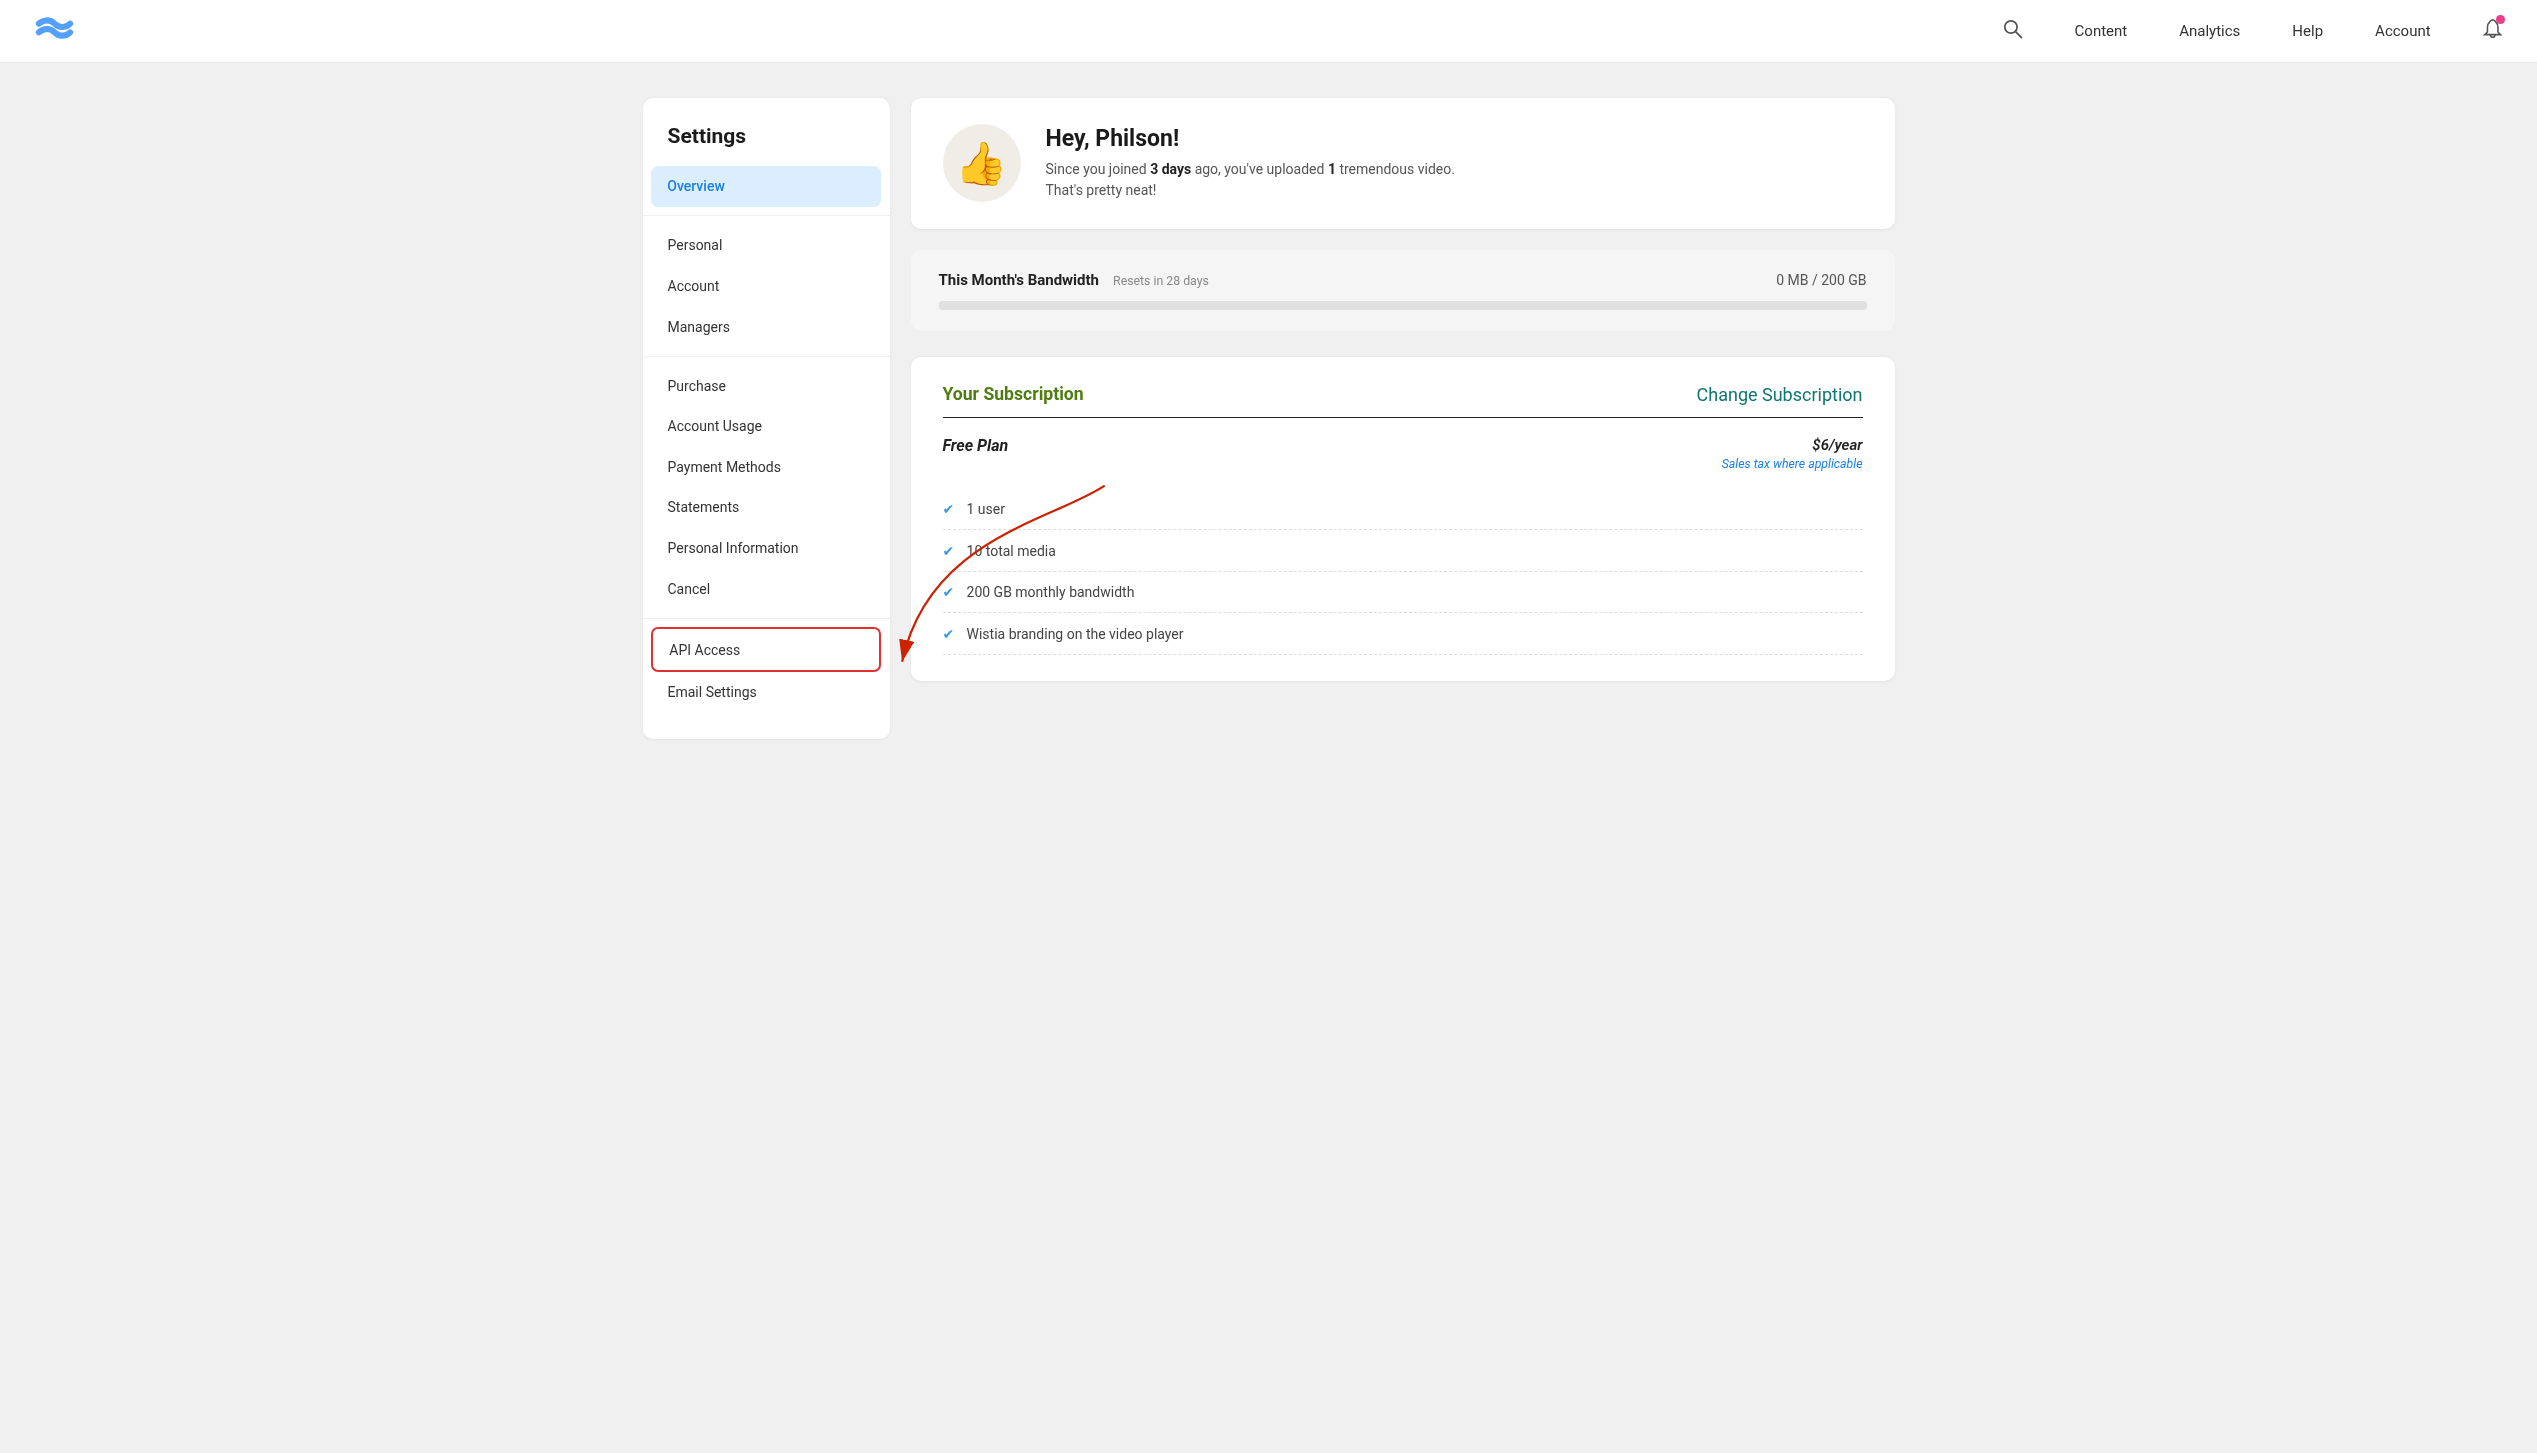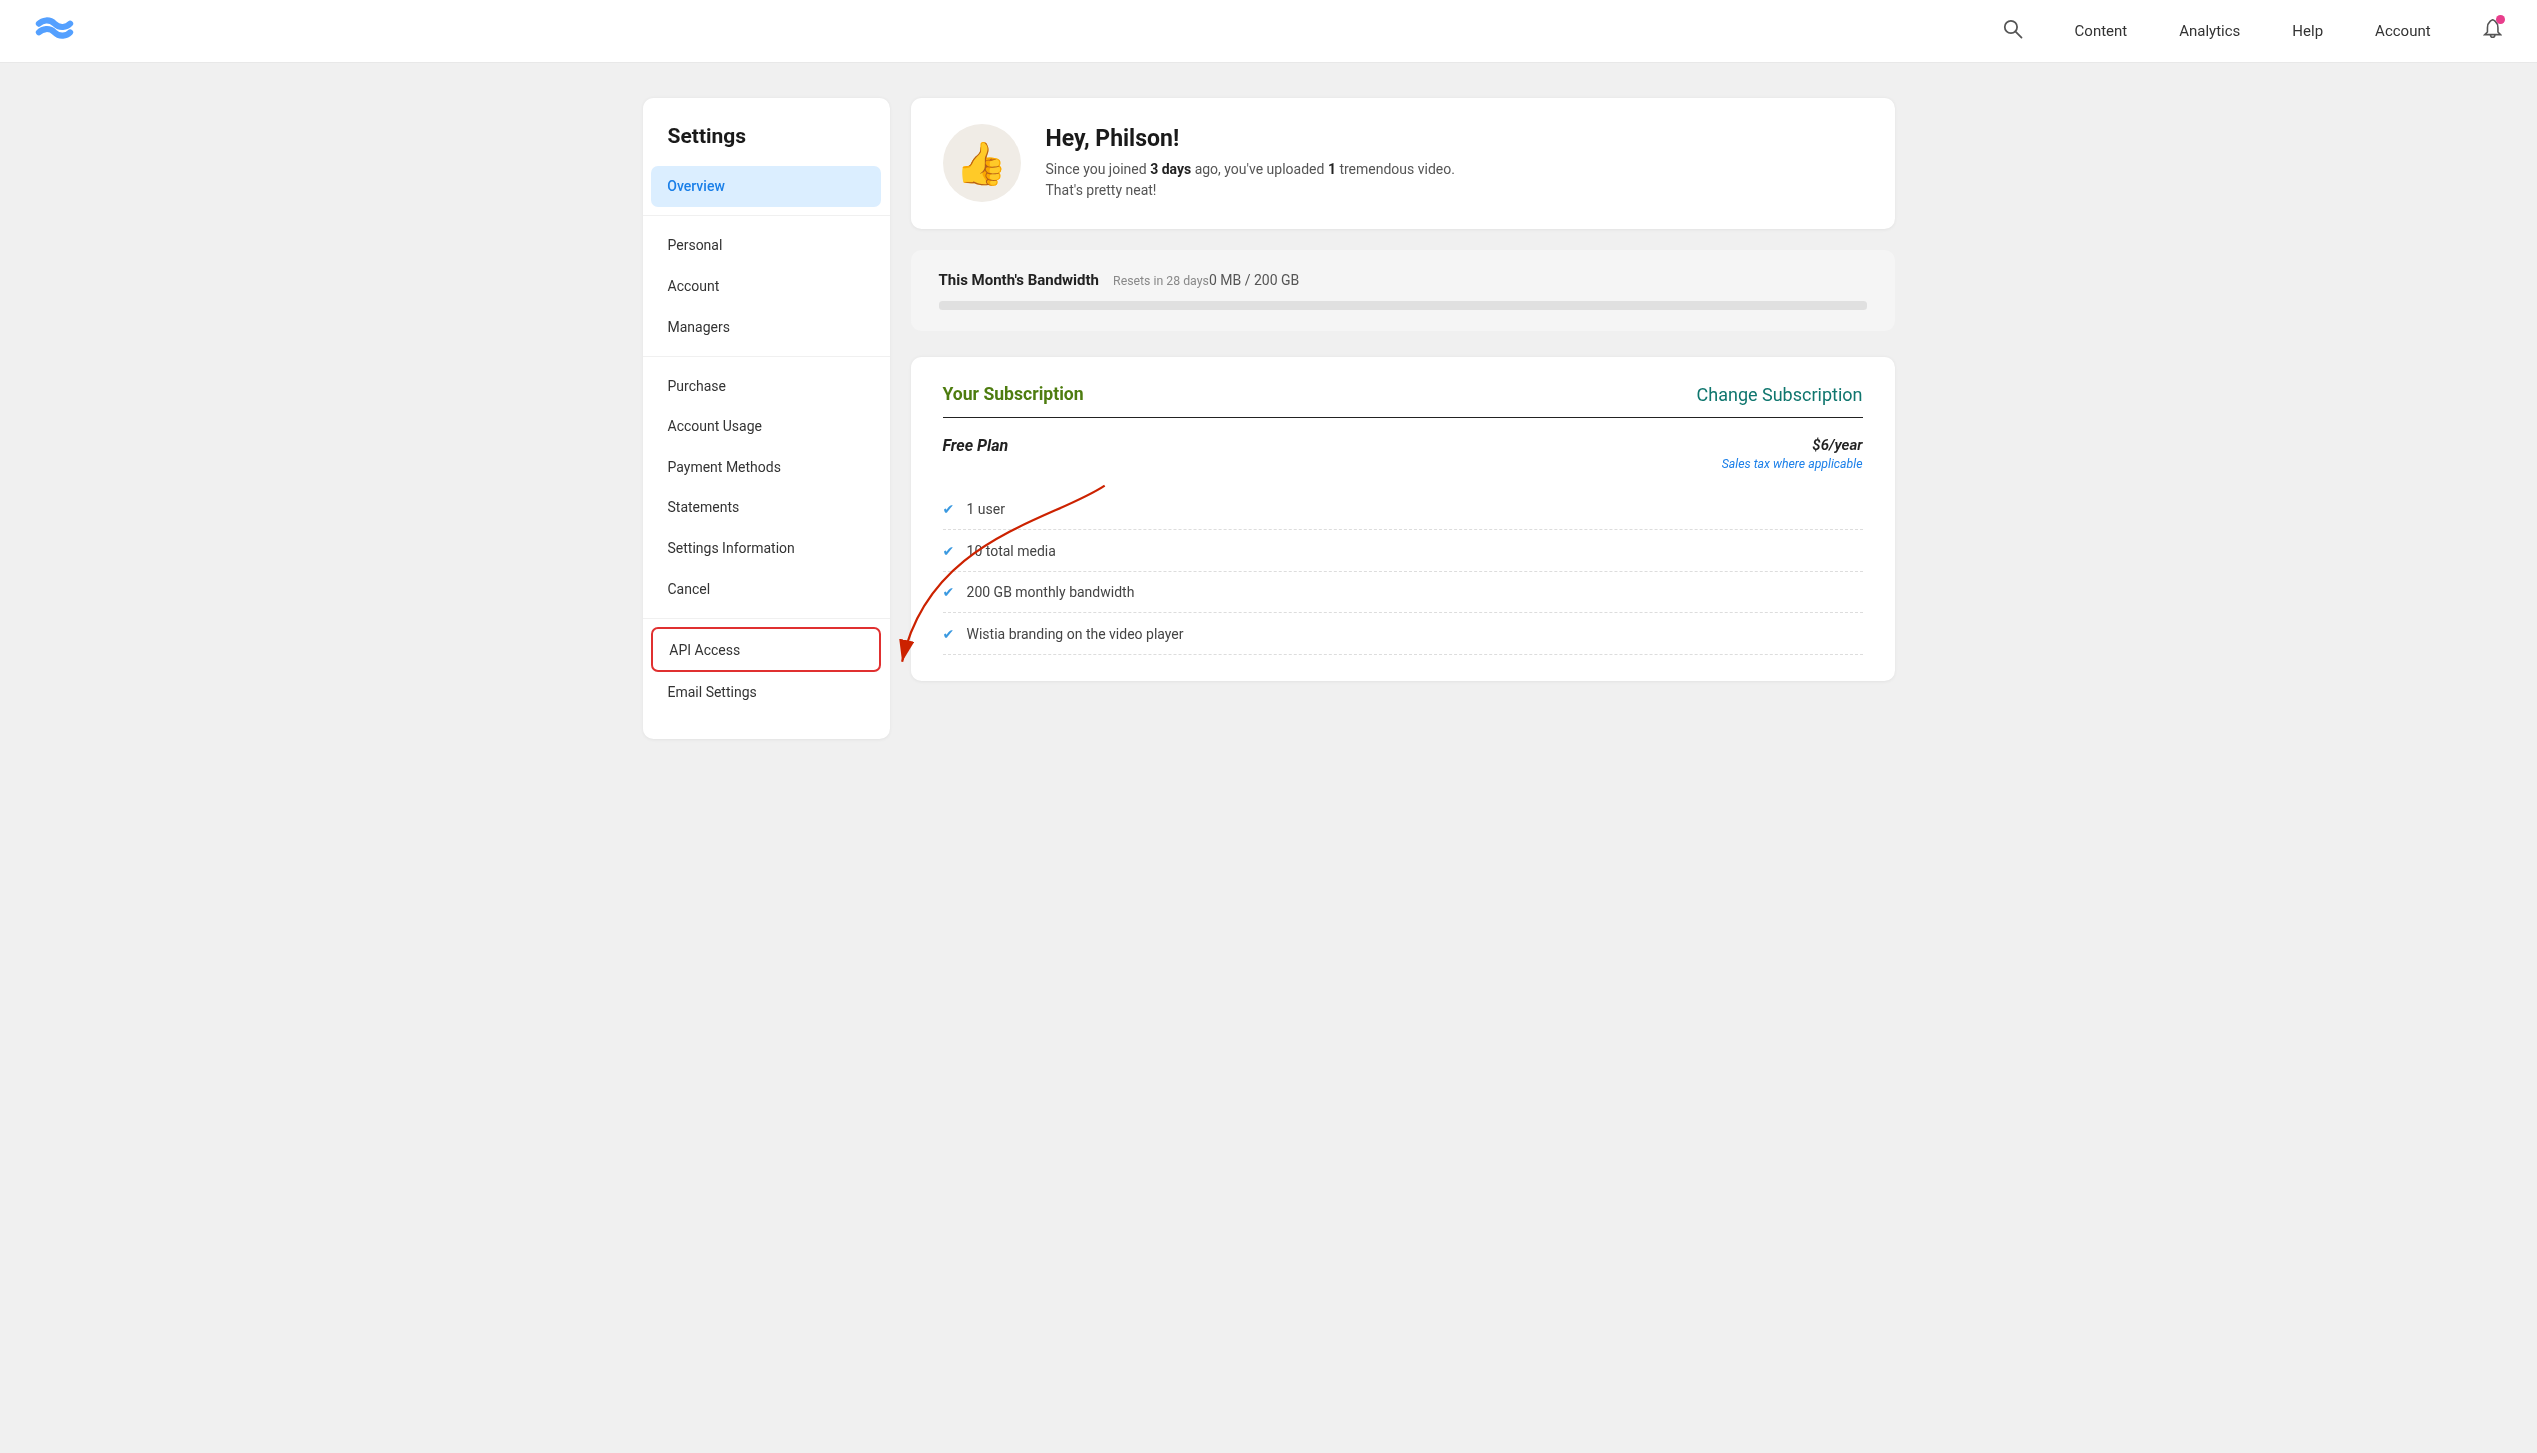--- a/index.html
+++ b/index.html
@@ -160,20 +160,21 @@
     
     .bandwidth-card {
       background: #f5f5f5;
       border-radius: 10.6px;
       padding: 21px 28px;
       margin-bottom: 26.4px;
     }
     .bandwidth-header {
       display: flex;
       align-items: center;
+      justify-content: space-between;
       margin-bottom: 12.3px;
     }
     .bandwidth-title {
       font-size: 15px;
       font-weight: 700;
       color: #222;
     }
     .bandwidth-subtitle {
       font-size: 12.3px;
       color: #888;
@@ -317,21 +318,21 @@
     <div class="sidebar-item active">Overview</div>
     <div class="sidebar-divider"></div>
     <div class="sidebar-item">Personal</div>
     <div class="sidebar-item">Account</div>
     <div class="sidebar-item">Managers</div>
     <div class="sidebar-divider"></div>
     <div class="sidebar-item">Purchase</div>
     <div class="sidebar-item">Account Usage</div>
     <div class="sidebar-item">Payment Methods</div>
     <div class="sidebar-item">Statements</div>
-    <div class="sidebar-item">Settings Information</div>
+    <div class="sidebar-item">Personal Information</div>
     <div class="sidebar-item">Cancel</div>
     <div class="sidebar-divider"></div>
     <div class="sidebar-item highlighted">API Access</div>
     <div class="sidebar-item">Email Settings</div>
   </aside>
 
   <div class="content annotation-container">
 
     <svg class="red-arrow-svg" width="282" height="229" style="left: -53px; top: 370px;" viewBox="0 0 320 260">
       <defs>

